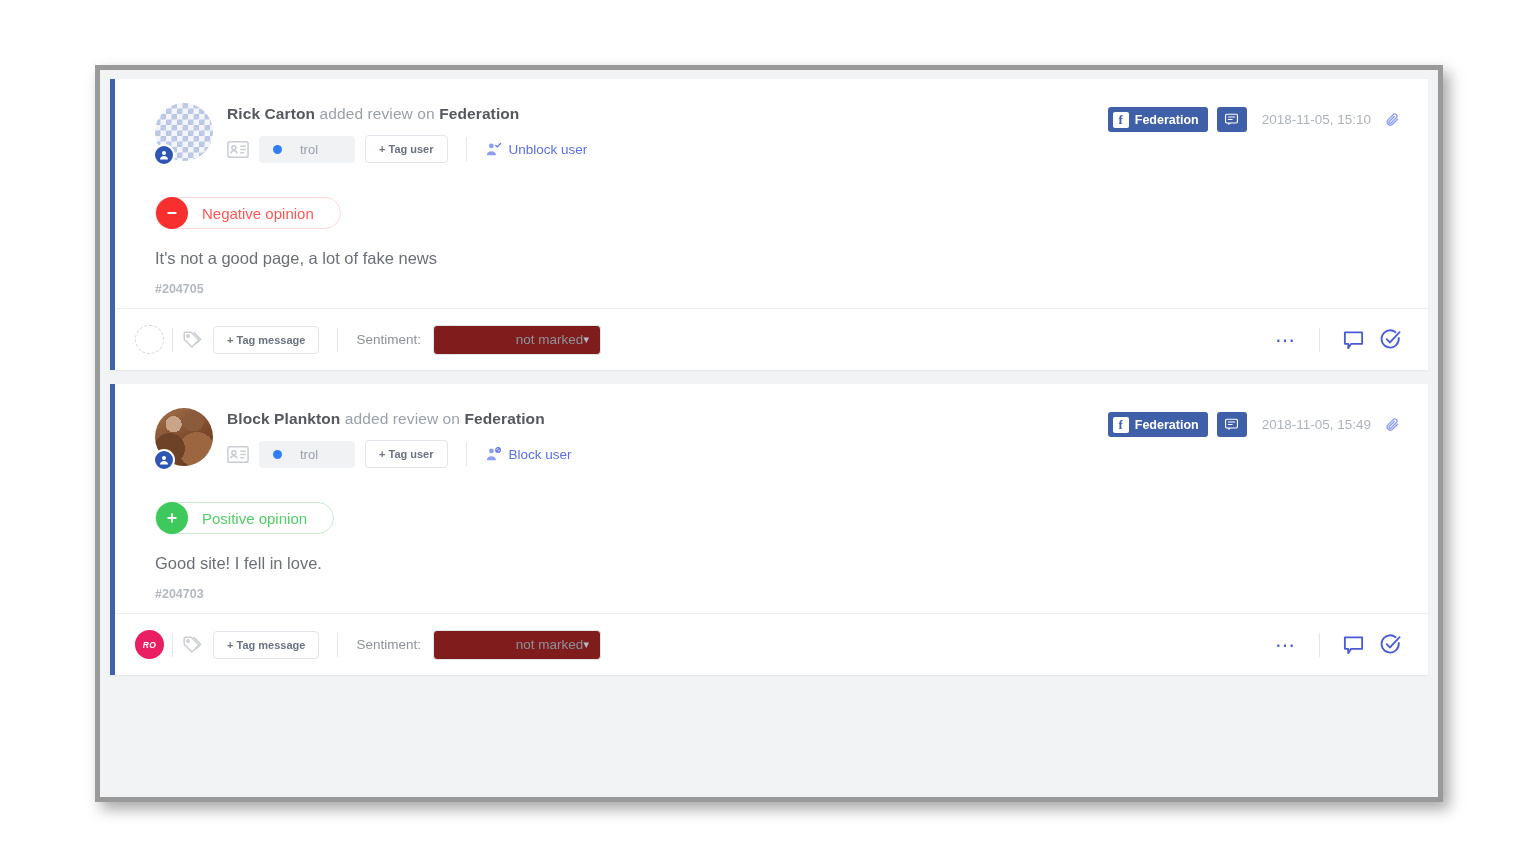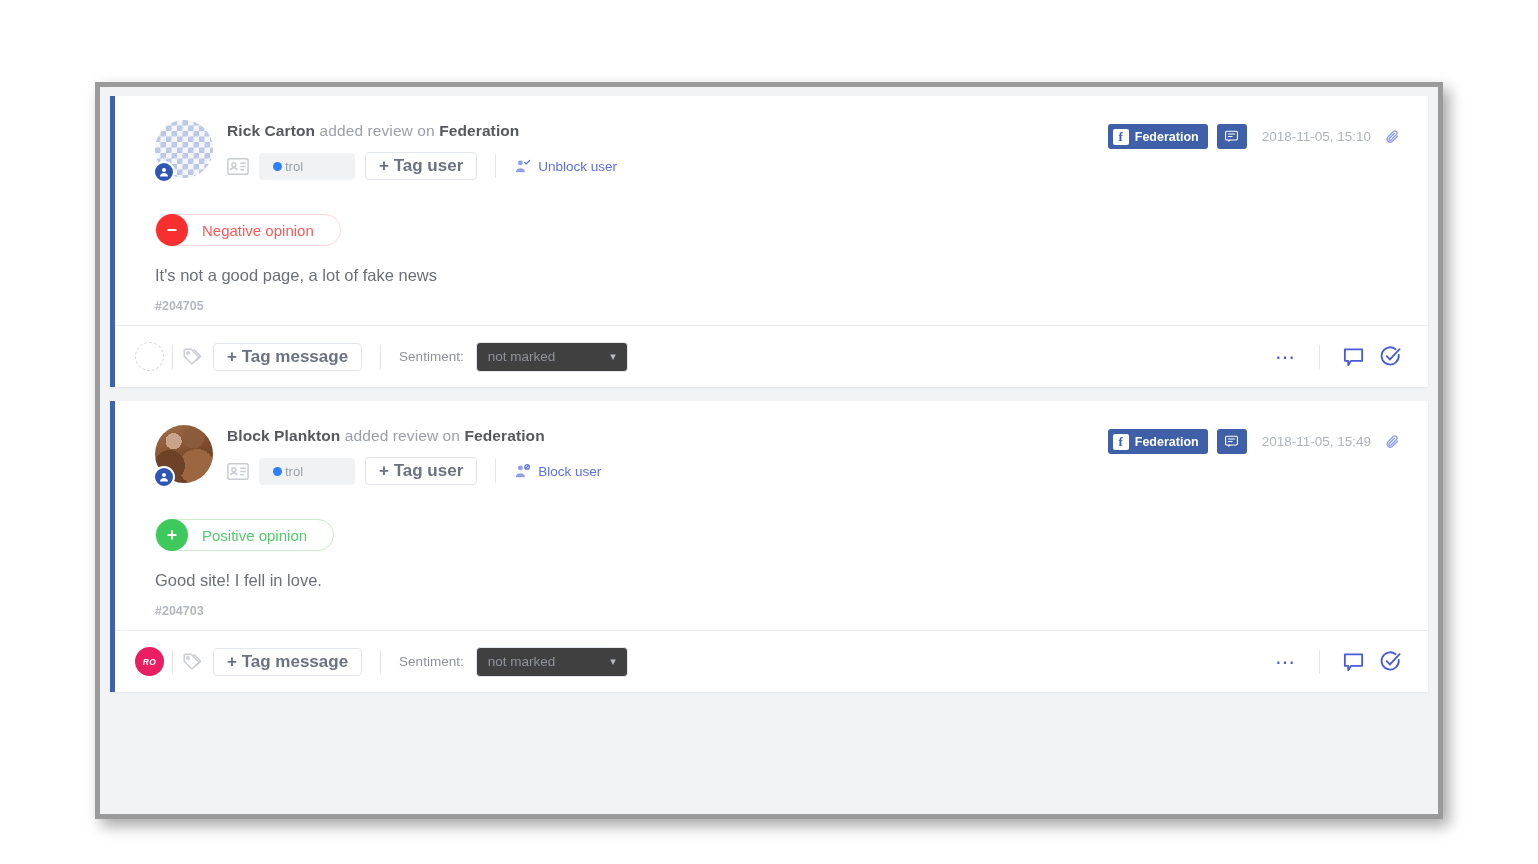--- a/index.html
+++ b/index.html
@@ -6,21 +6,21 @@
   html, body {
     width: 1538px; height: 864px;
     background: #ffffff;
     font-family: "Liberation Sans", sans-serif;
     overflow: hidden;
   }
 
   
   .viewport {
     position: absolute;
-    left: 95px; top: 82px;
+    left: 95px; top: 65px;
     width: 1348px; height: 737px;
     background: #f2f3f5;
     border: 5px solid #9a9a9a;
     box-shadow: 6px 7px 14px rgba(0,0,0,0.35);
   }
   .scroll-area {
     position: absolute;
     inset: 9px 10px 9px 10px;
     background: #f2f3f5;
     display: flex;
@@ -80,29 +80,29 @@
 
   .head-main { margin-left: 10px; padding-top: 4px; }
   .title-line { font-size: 15.5px; color: #9aa0ab; white-space: nowrap; letter-spacing: .1px;}
   .title-line .strong { color: #55585e; font-weight: bold; }
 
   .meta-row { display: flex; align-items: center; margin-top: 12px; gap: 10px; }
   .idcard-icon { width: 22px; height: 19px; flex: none; }
   .tag-pill {
     background: #f1f2f4; border-radius: 4px;
     height: 27px; min-width: 96px;
-    display: flex; align-items: center; gap: 3px;
+    display: flex; align-items: center; gap: 18px;
     padding: 0 14px;
     font-size: 13px; color: #9aa0ab;
   }
   .dot { width: 9px; height: 9px; border-radius: 50%; background: #2f80f7; flex: none; }
   .btn-outline {
     background: #fff; border: 1px solid #e2e5ea; border-radius: 4px;
     height: 28px; padding: 0 13px;
-    font-size: 17px; font-weight: bold; color: #6b7280;
+    font-size: 11px; font-weight: bold; color: #6b7280;
     display: flex; align-items: center; gap: 4px;
     cursor: pointer;
   }
   .vsep { width: 1px; height: 24px; background: #e4e6ea; margin: 0 8px; }
   .link-action {
     display: flex; align-items: center; gap: 7px;
     color: #5b6fe8; font-size: 13.5px; cursor: pointer;
   }
   .link-action svg { width: 17px; height: 17px; }
 
@@ -158,23 +158,23 @@
   }
   .agent-circle {
     width: 29px; height: 29px; border-radius: 50%;
     background: #ea1e63; flex: none;
     display: flex; align-items: center; justify-content: center;
     color: #ffffff; font-size: 8.5px; font-weight: bold; letter-spacing: .3px; font-style: italic;
   }
   .tagicon { width: 22px; height: 22px; flex: none; }
   .foot-label { font-size: 13.5px; color: #8d929b; }
   .select {
-    background: #404040; border: 1px solid #e2e5ea; border-radius: 4px;
-    height: 30px; width: 152px; padding: 0 11px;
-    display: flex; align-items: center; justify-content: space-between;
+    background: #7f1d1d; border: 1px solid #e2e5ea; border-radius: 4px;
+    height: 30px; width: 168px; padding: 0 11px;
+    display: flex; align-items: center; justify-content: flex-end;
     font-size: 13.5px; color: #8d929b; cursor: pointer;
   }
   .select .chev { color: #b6bac1; font-size: 11px; }
   .foot-right { margin-left: auto; display: flex; align-items: center; gap: 14px; }
   .dots { color: #4a5bd6; font-size: 20px; letter-spacing: 2px; line-height: 8px; cursor: pointer; }
   .ficon { width: 23px; height: 23px; cursor: pointer; }
 </style>
 </head>
 <body>
 

